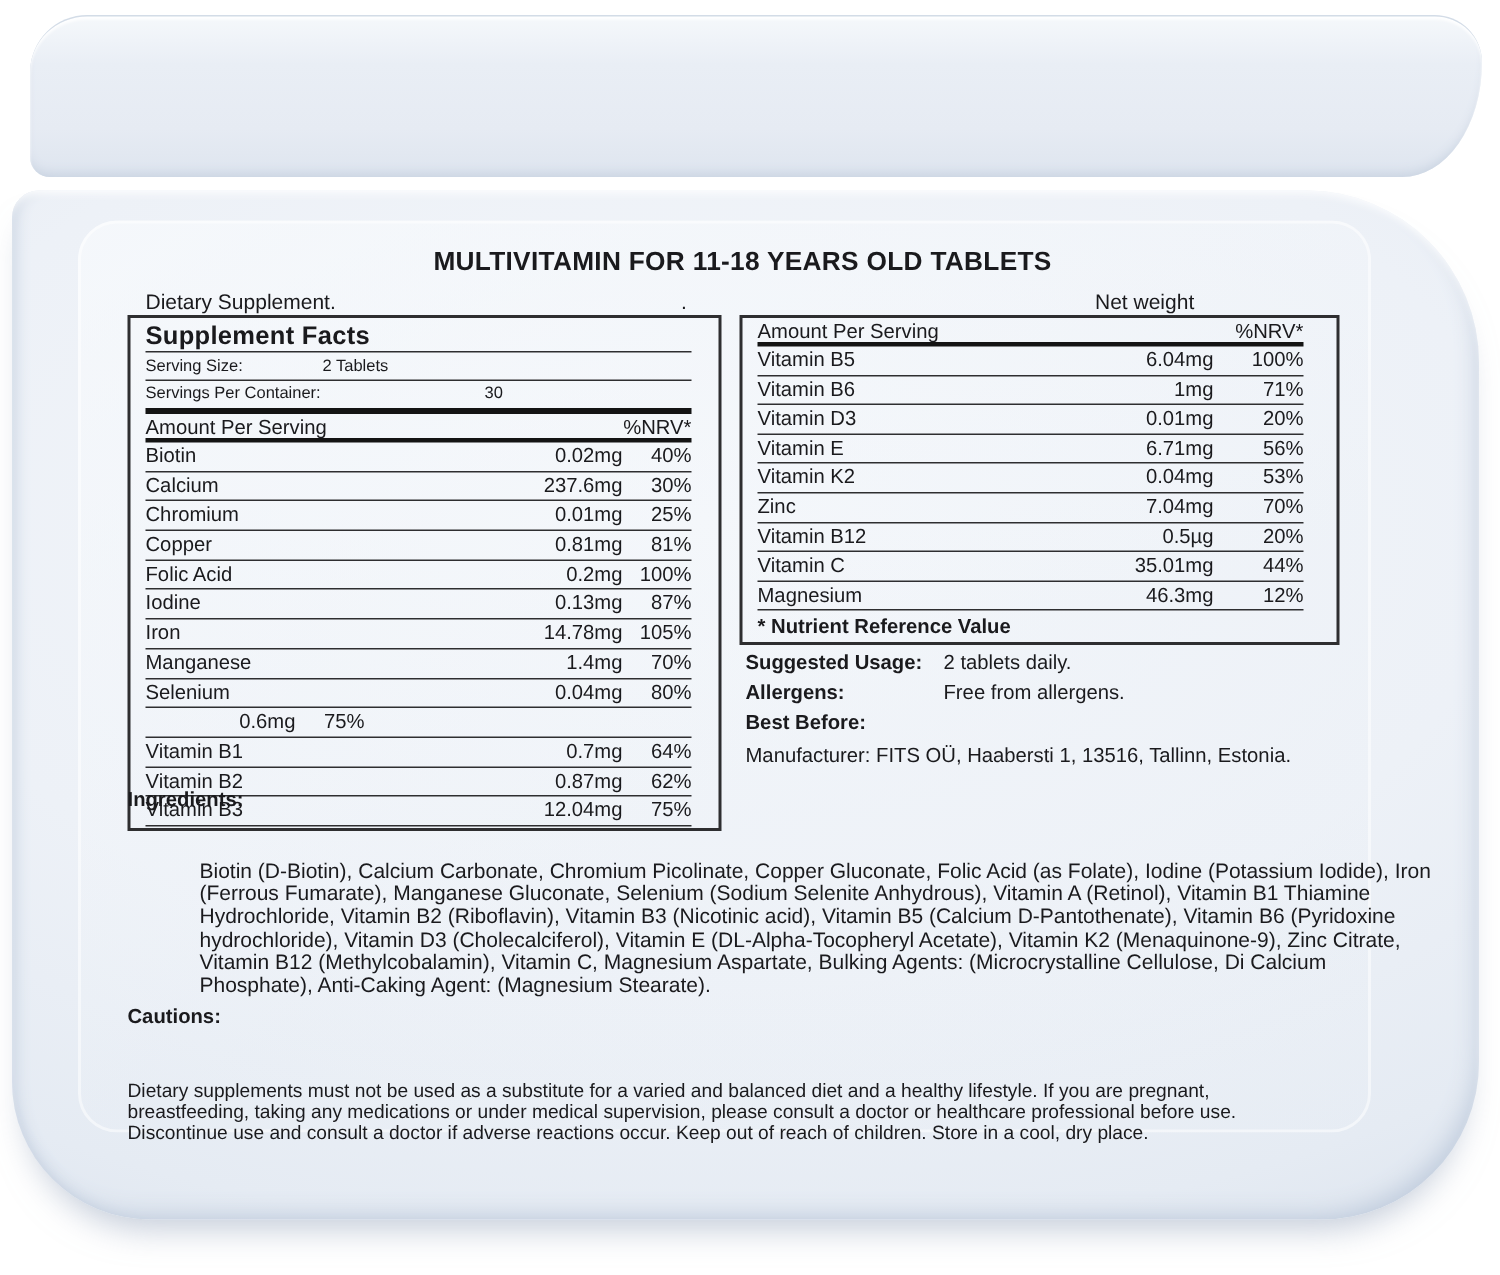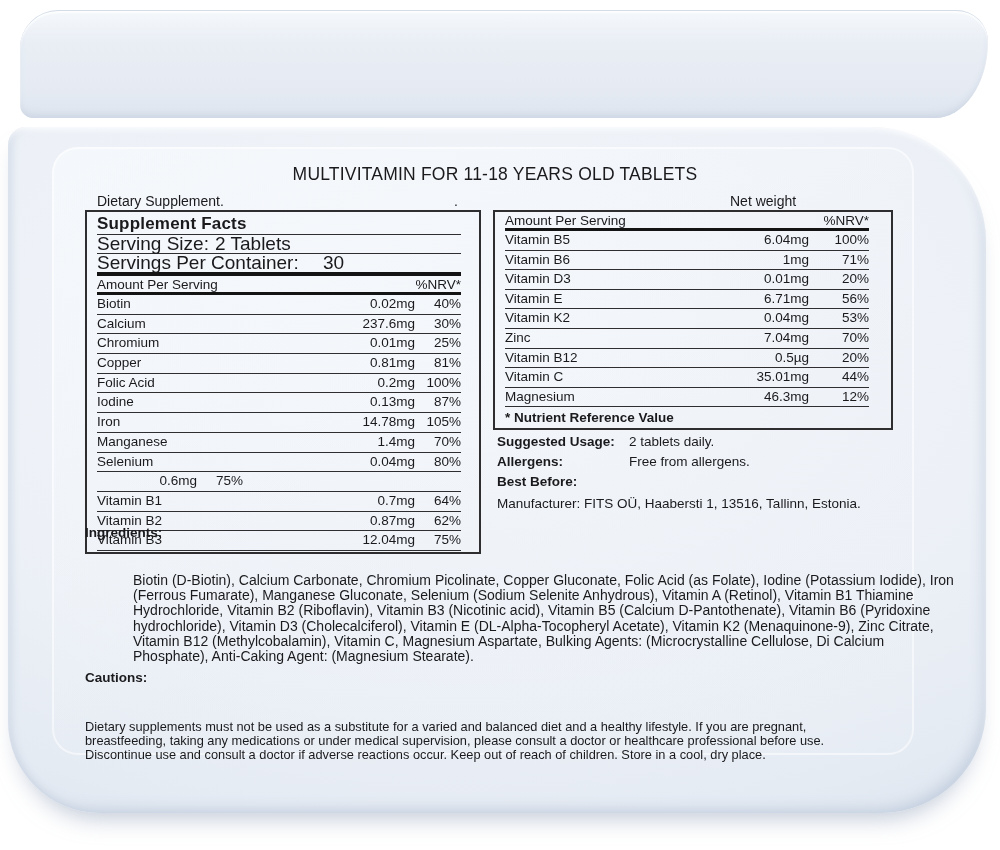--- a/index.html
+++ b/index.html
@@ -34,34 +34,34 @@
   .label-panel {
     left: 52px; top: 147px; width: 862px; height: 608px;
     border-radius: 26px;
     background: linear-gradient(155deg, rgba(250,252,254,0.6) 0%, rgba(238,243,248,0.15) 60%);
     box-shadow: inset 0 0 0 2px rgba(255,255,255,0.5);
   }
 
   
   .title {
     left: 80px; top: 164px; width: 830px;
-    text-align: center; font-weight: normal; font-size: 17.5px; letter-spacing: .2px;
+    text-align: center; font-weight: bold; font-size: 17.5px; letter-spacing: .2px;
   }
   .subtext { top: 193px; font-size: 14px; }
 
   .facts-box {
     border: 2px solid #2e2e30;
     background: transparent;
   }
   .left-box  { left: 85px;  top: 210px; width: 396px; height: 344px; padding: 0 18px 0 10px; }
   .right-box { left: 493px; top: 210px; width: 400px; height: 220px; padding: 0 22px 0 10px; }
 
   .sf-h { font-size: 17px; font-weight: bold; height: 23px; line-height: 23px; letter-spacing: .2px;
           border-bottom: 1px solid #2e2e30; }
-  .kv   { position: relative; height: 19px; line-height: 18px; font-size: 19px;
+  .kv   { position: relative; height: 19px; line-height: 18px; font-size: 11px;
           border-bottom: 1px solid #2e2e30; }
   .kv .v { position: absolute; top: 0; }
   .kv-serving .v  { left: 118px; }
   .kv-container   { height: 22px; line-height: 17px; border-bottom: 4px solid #141414; }
   .kv-container .v{ left: 226px; }
   .hd   { display: flex; justify-content: space-between; height: 19px; line-height: 15px;
           font-size: 13.5px; border-bottom: 3px solid #141414; padding-top: 1px; }
   .frow { display: flex; height: 19.7px; line-height: 18.7px; font-size: 13.5px;
           border-bottom: 1px solid #2e2e30; }
   .frow .n   { flex: 1; }

